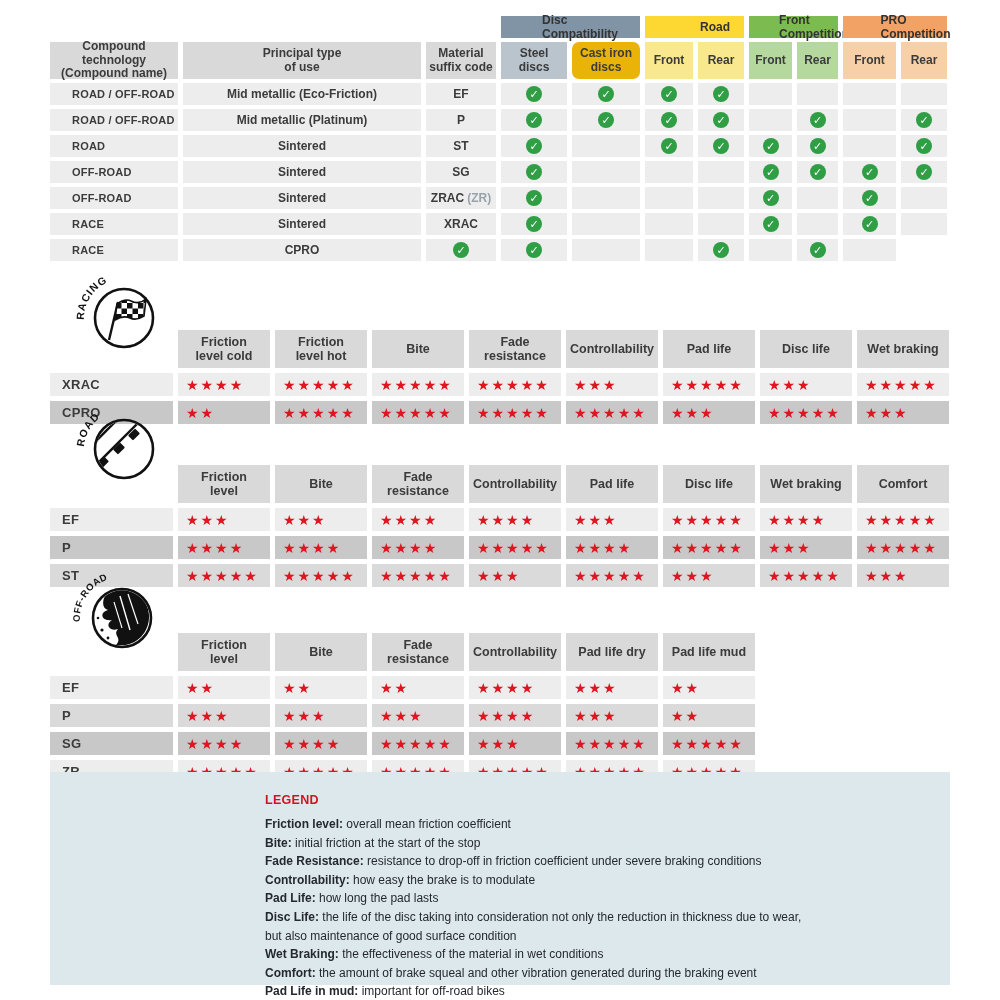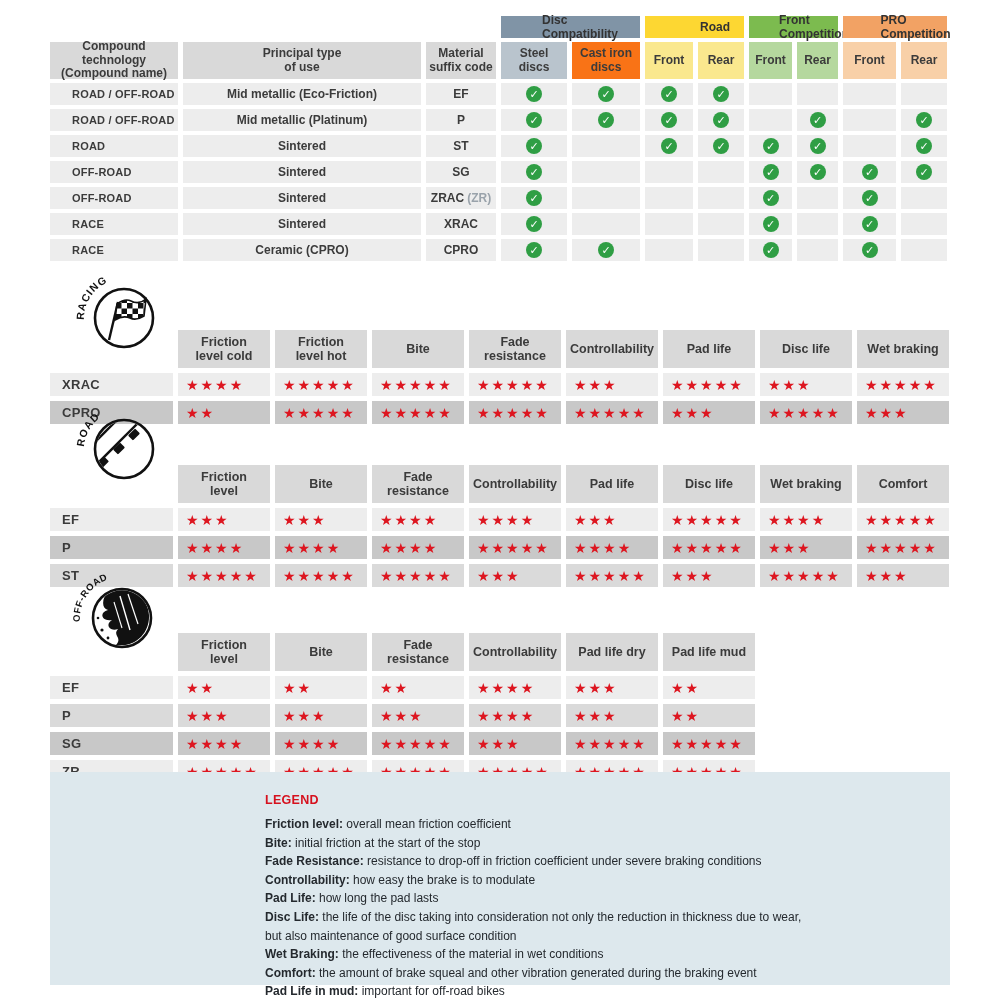--- a/index.html
+++ b/index.html
@@ -89,21 +89,21 @@
       <div class="group-bar" style="background: rgb(124, 187, 79); grid-column: 8 / span 2;">Front Competition</div>
       <div class="group-bar" style="background: rgb(242, 162, 100); grid-column: 10 / span 2;">PRO Competition</div>
       <div class="hcell">Compound technology
 (Compound name)</div>
       <div class="hcell">Principal type
 of use</div>
       <div class="hcell">Material
 suffix code</div>
       <div class="hcell" style="background: rgb(185, 196, 205);">Steel
 discs</div>
-      <div class="hcell" style="background: #f97316;">Cast iron
+      <div class="hcell" style="background: #eab308; border-radius: 7px;">Cast iron
 discs</div>
       <div class="hcell" style="background: rgb(250, 232, 142);">Front</div>
       <div class="hcell" style="background: rgb(250, 232, 142);">Rear</div>
       <div class="hcell" style="background: rgb(181, 216, 158);">Front</div>
       <div class="hcell" style="background: rgb(181, 216, 158);">Rear</div>
       <div class="hcell" style="background: rgb(248, 208, 168);">Front</div>
       <div class="hcell" style="background: rgb(248, 208, 168);">Rear</div>
       <div class="cell use">ROAD / OFF-ROAD</div>
       <div class="cell compound">Mid metallic (Eco-Friction)</div>
       <div class="cell code">
@@ -231,21 +231,20 @@
       <div class="cell check"></div>
       <div class="cell check">
         <span class="tick">✓</span>
       </div>
       <div class="cell check"></div>
       <div class="cell check">
         <span class="tick">✓</span>
       </div>
       <div class="cell check"></div>
       <div class="cell use">RACE</div>
-      <div class="cell compound">Ceramic (CPRO)</div>
       <div class="cell code">
         <span class="code-main">CPRO</span>
       </div>
       <div class="cell check">
         <span class="tick">✓</span>
       </div>
       <div class="cell check">
         <span class="tick">✓</span>
       </div>
       <div class="cell check"></div>

